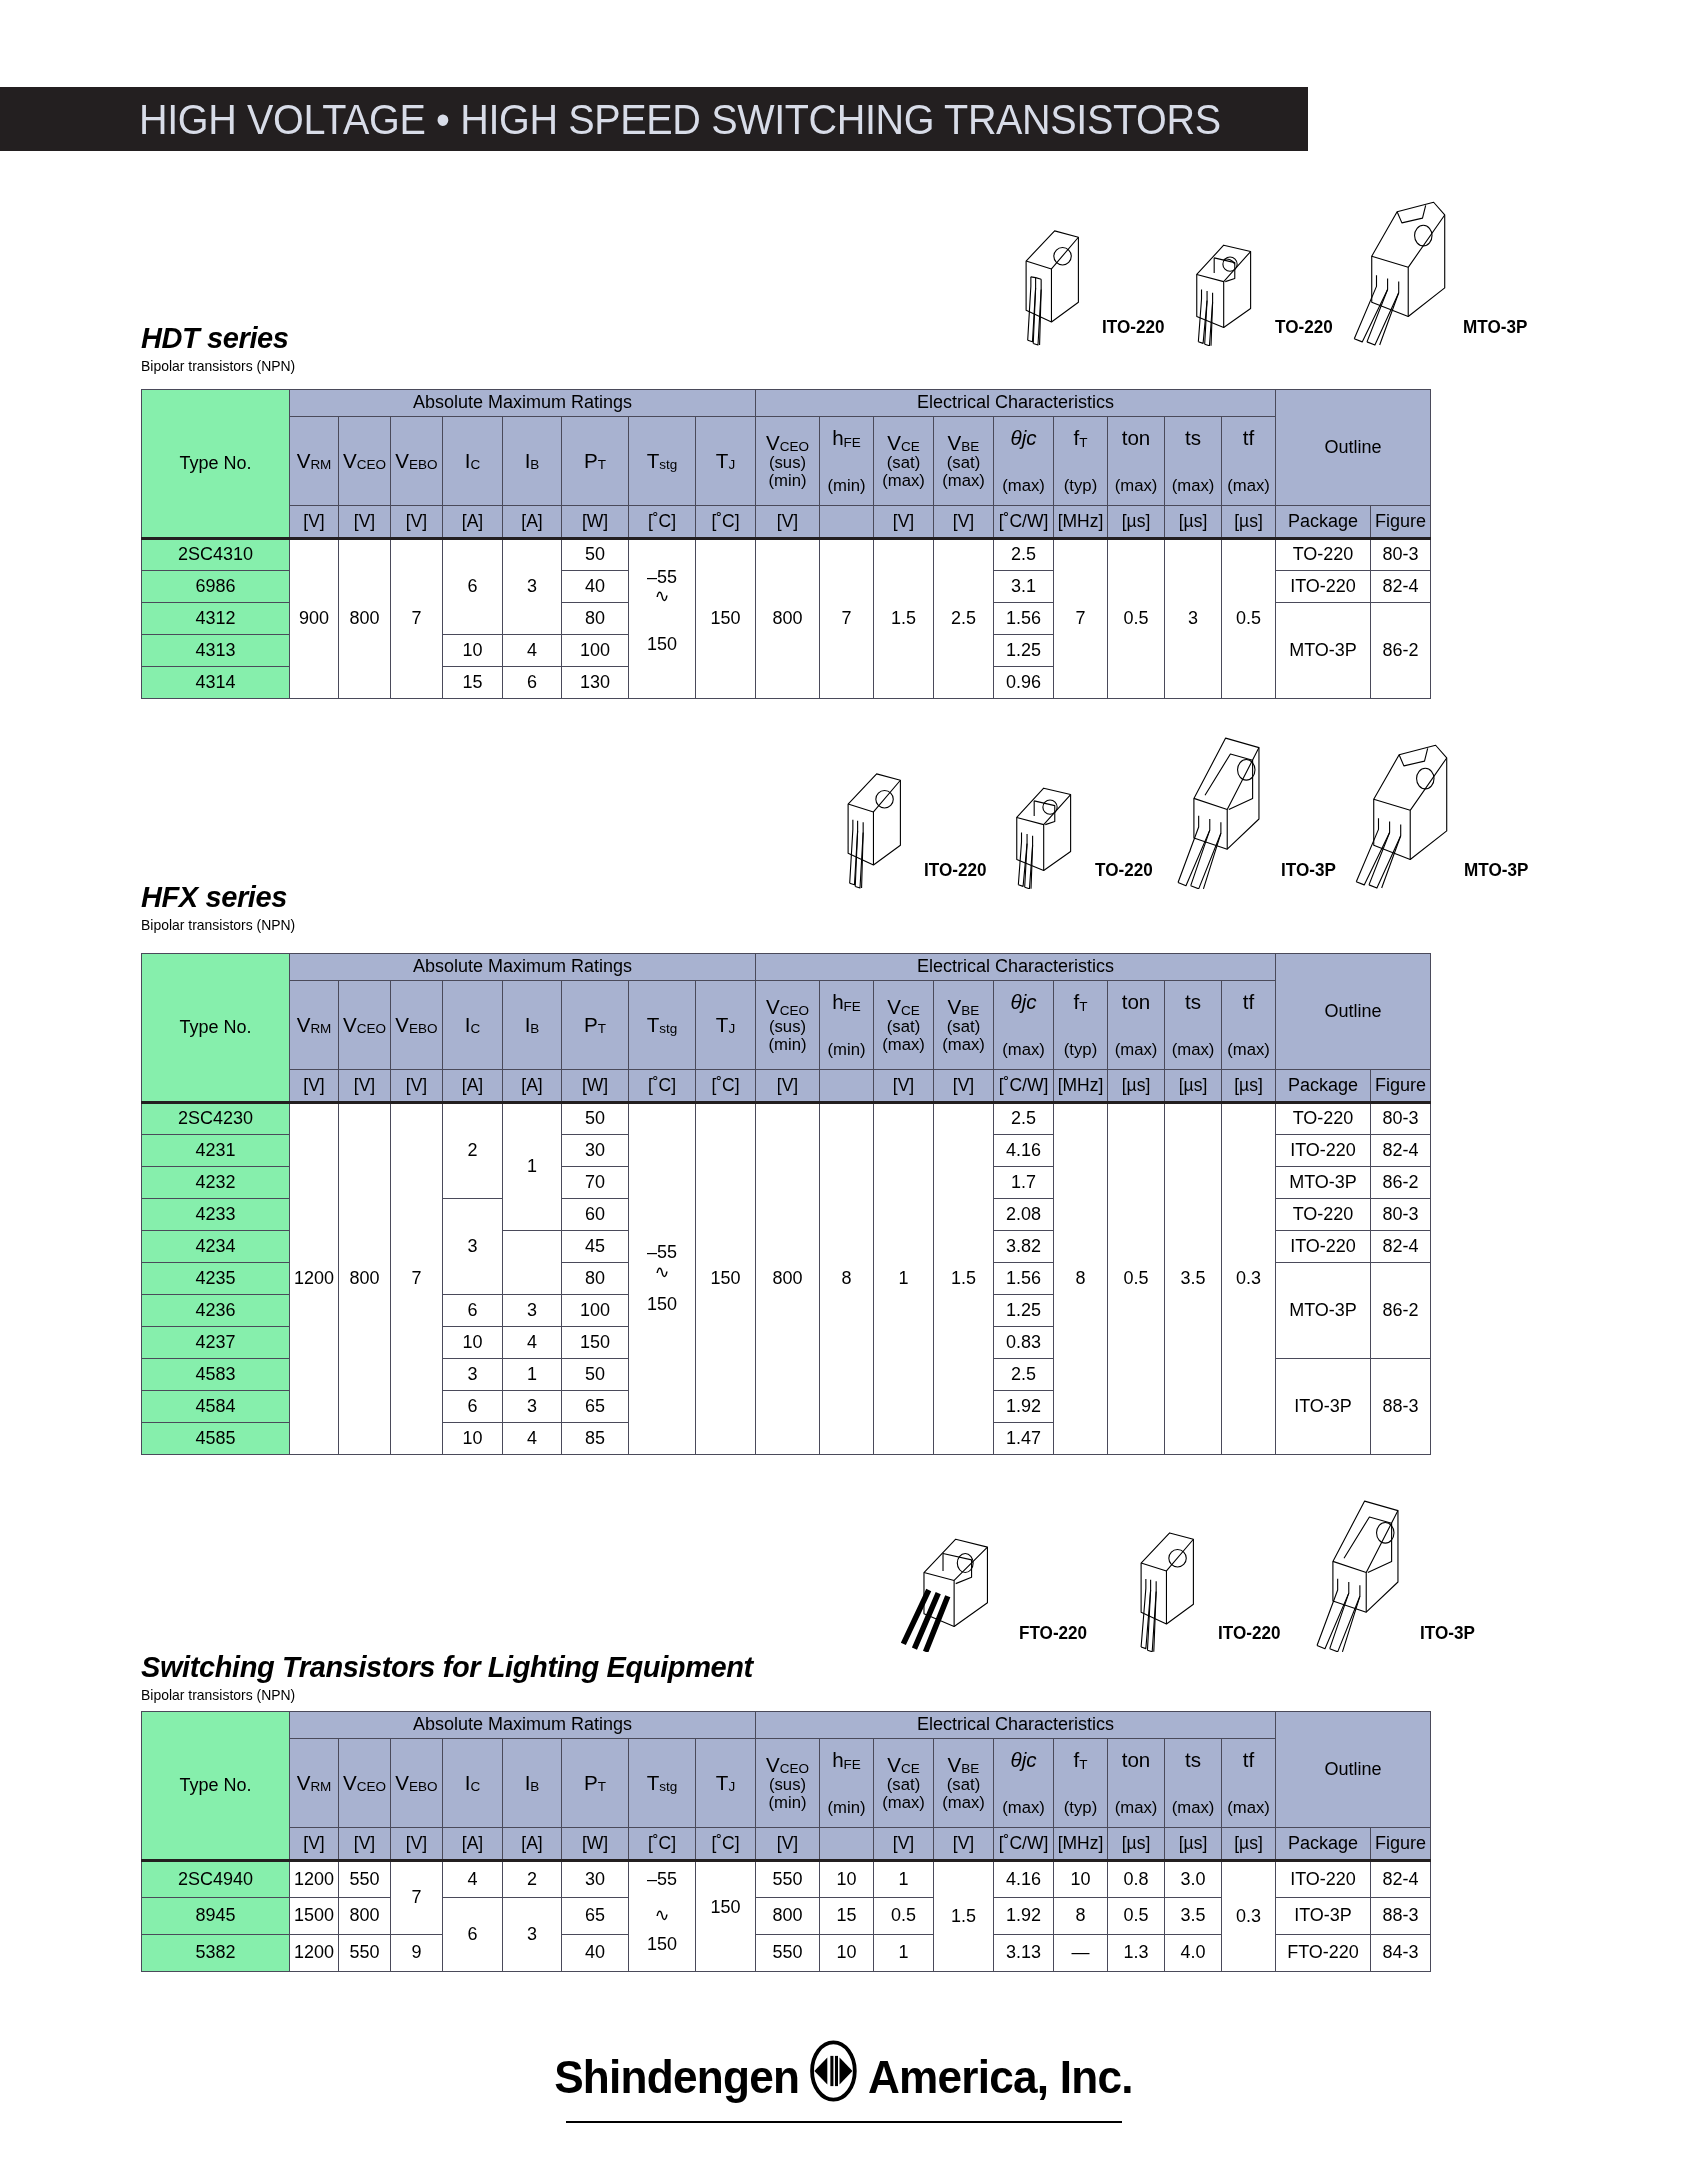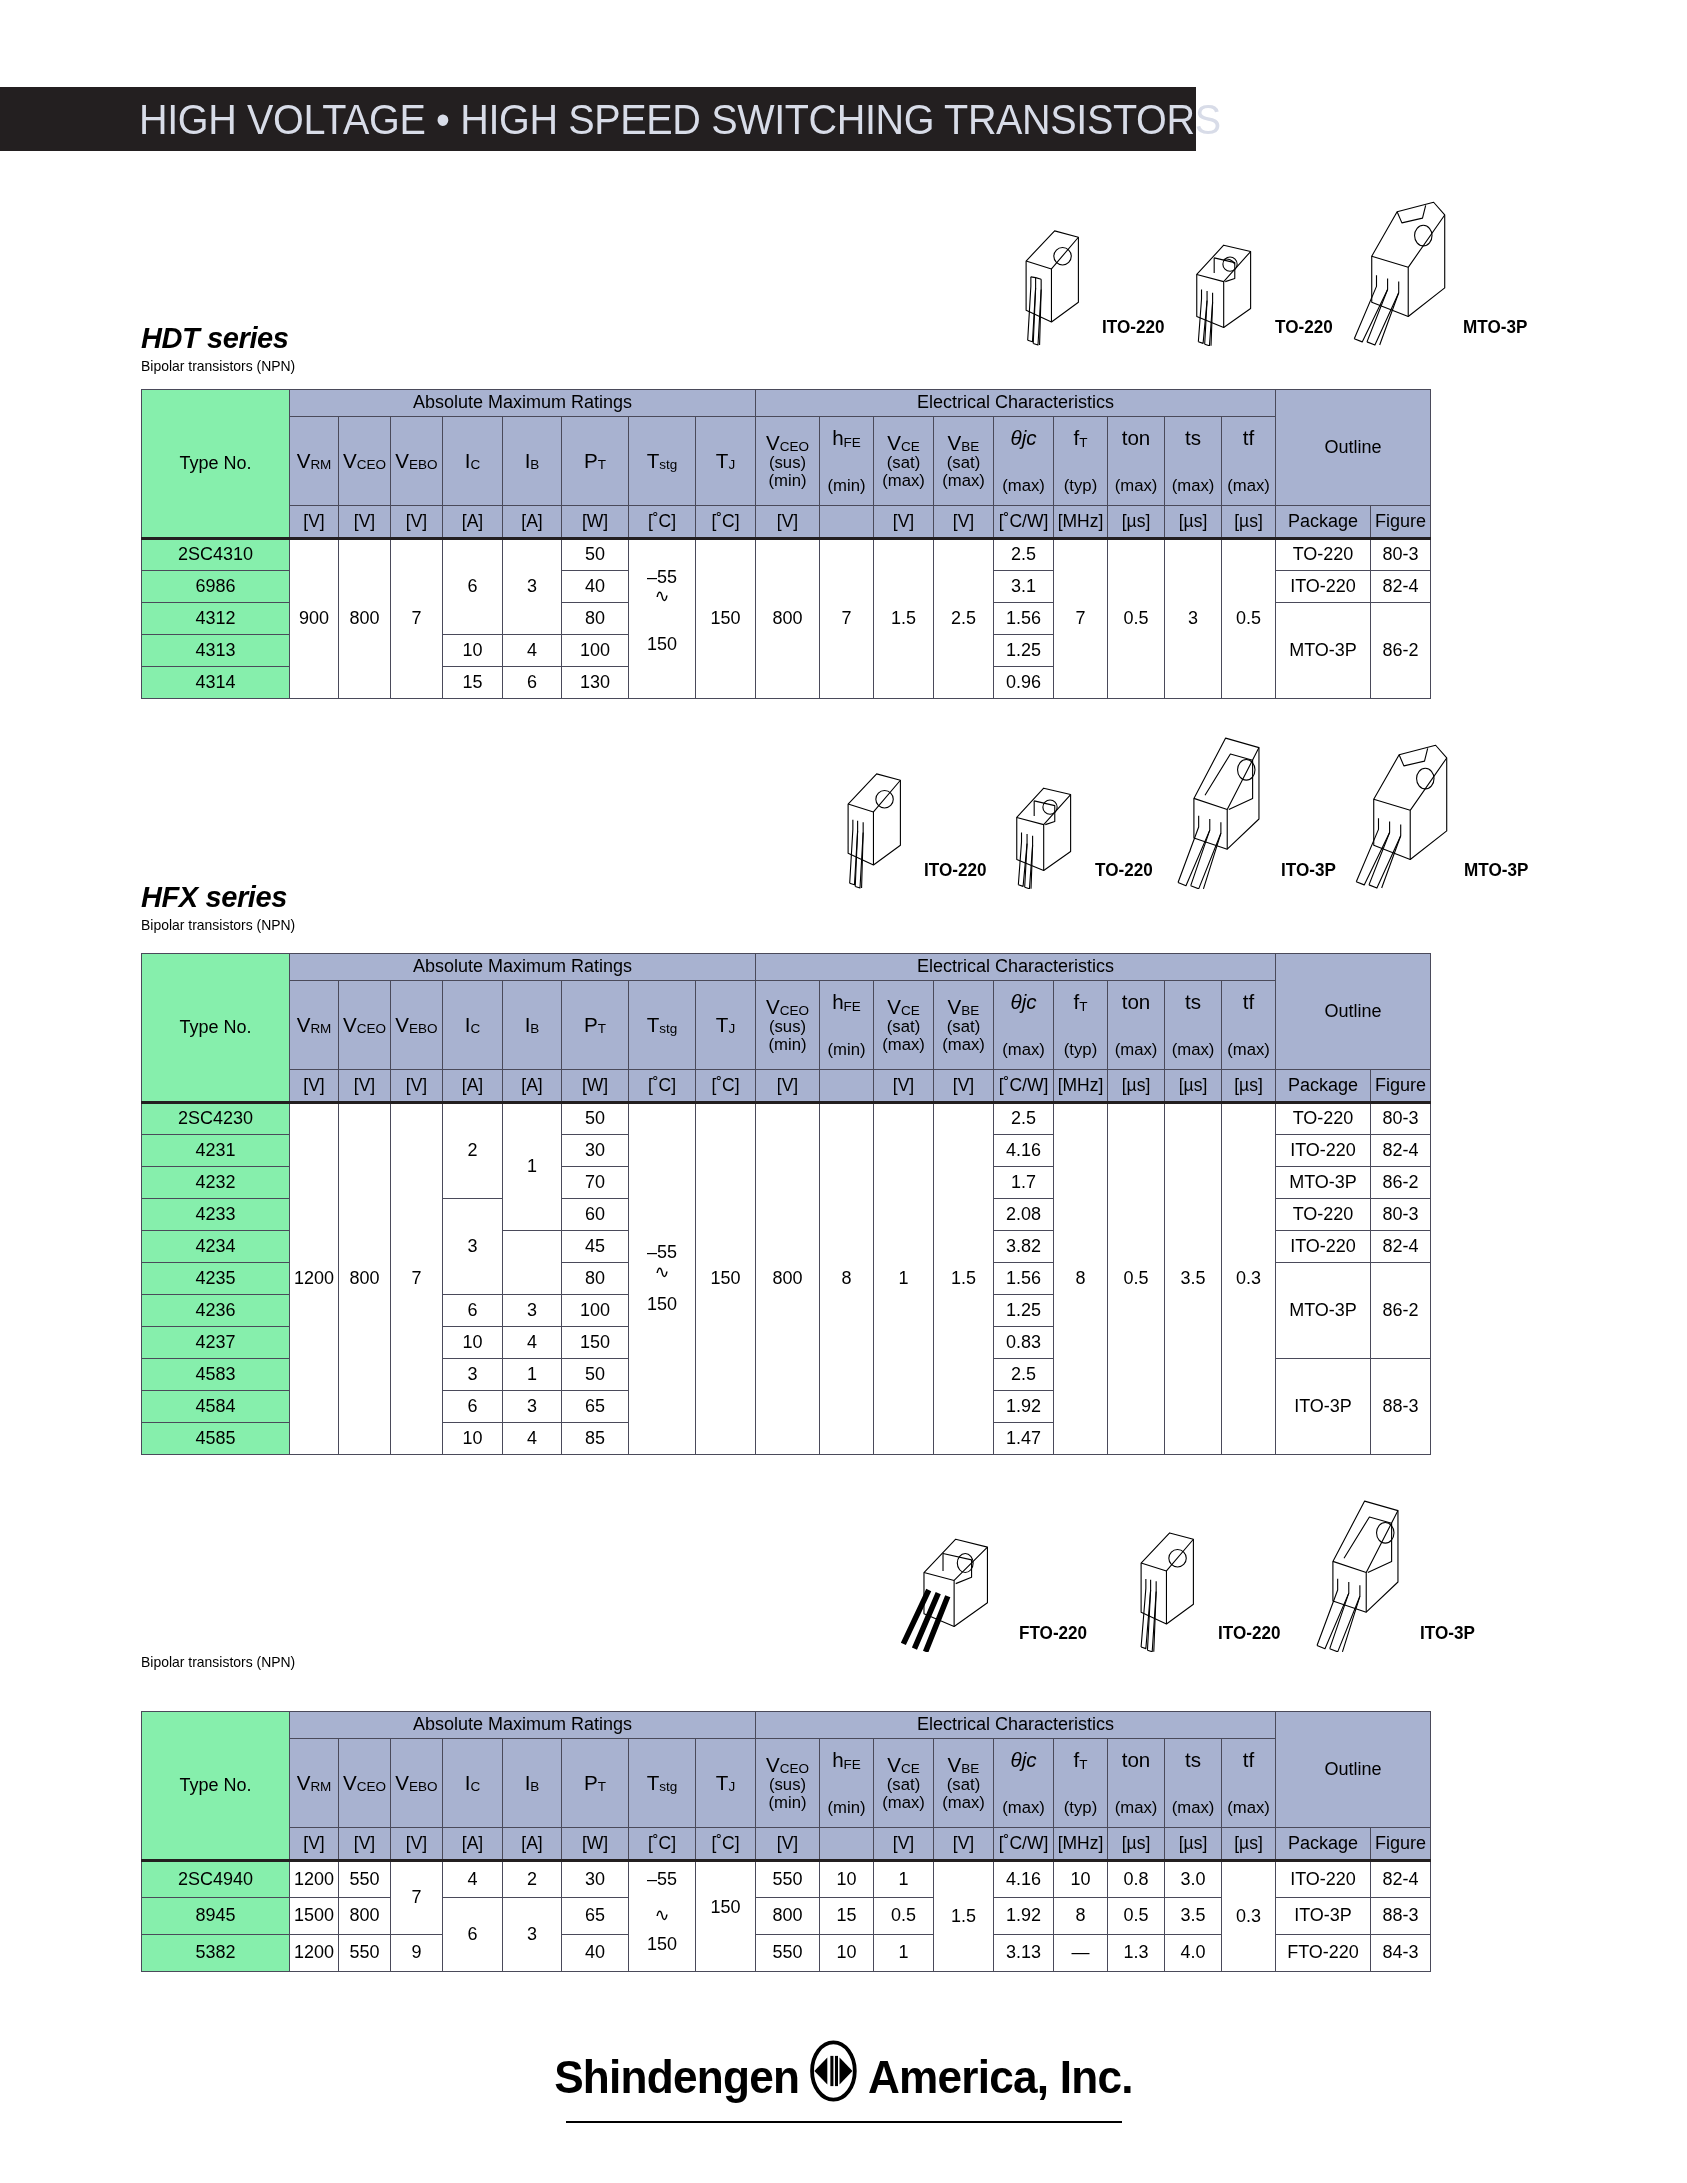--- a/index.html
+++ b/index.html
@@ -8,21 +8,21 @@
     width:1687px; height:2183px;
     background:#ffffff;
     font-family:"Liberation Sans", sans-serif;
     color:#000;
     position:relative;
     overflow:hidden;
   }
 
   
   .banner{
-    position:absolute; left:0; top:87px; width:1196px; height:64px;
+    position:absolute; left:0; top:87px; width:1308px; height:64px;
     background:#231f20;
     display:flex; align-items:center;
   }
   .banner-text{
     color:#d8dce8;
     font-size:43px;
     letter-spacing:-0.4px;
     font-weight:400;
     margin-left:139px;
     white-space:nowrap;
@@ -690,20 +690,21 @@
       <td>10</td>
       <td>4</td>
       <td>85</td>
       <td>1.47</td>
     </tr>
   </tbody>
 </table>
 </div>
 
 <div class="section" style="left:141px; top:1651px;">
+  <div class="sec-title">Switching Transistors for Lighting Equipment</div>
   <div class="sec-sub">Bipolar transistors (NPN)</div>
 </div>
 
 <div class="pkgrow" style="left:897px; top:1493px;">
   <div class="pkg">
     <svg width="119" height="151" viewBox="0 0 150 190">
       <g fill="none" stroke="#000" stroke-width="1.4" stroke-linejoin="round">
         <path d="M34 90 L74 48 L114 58 L114 128 L72 158 L34 142 Z"></path>
         <path d="M34 90 L72 100 L114 58"></path>
           <path d="M72 100 L72 158"></path>

